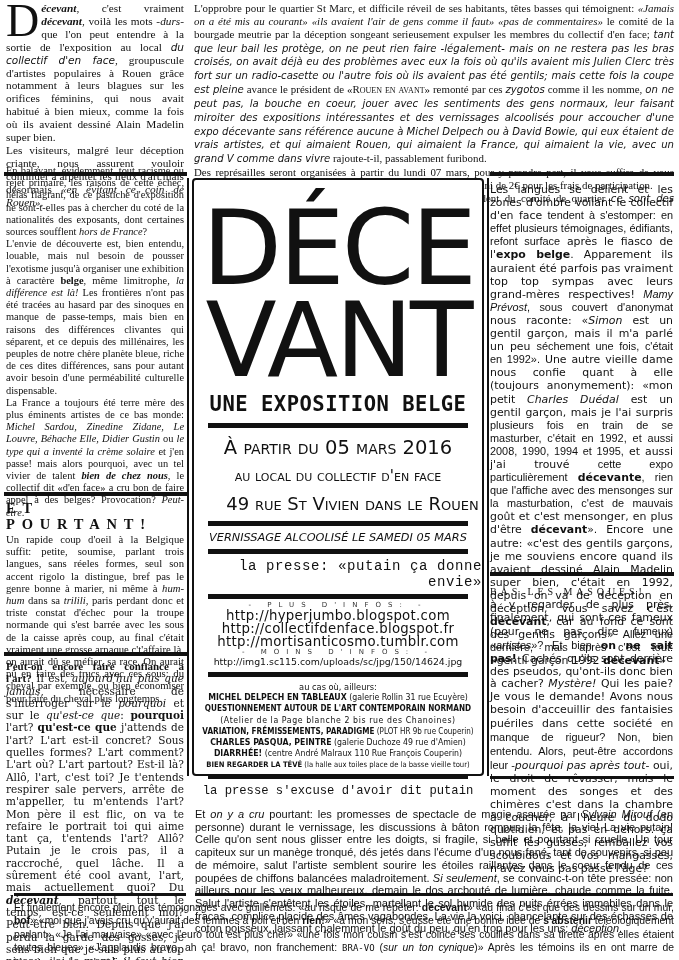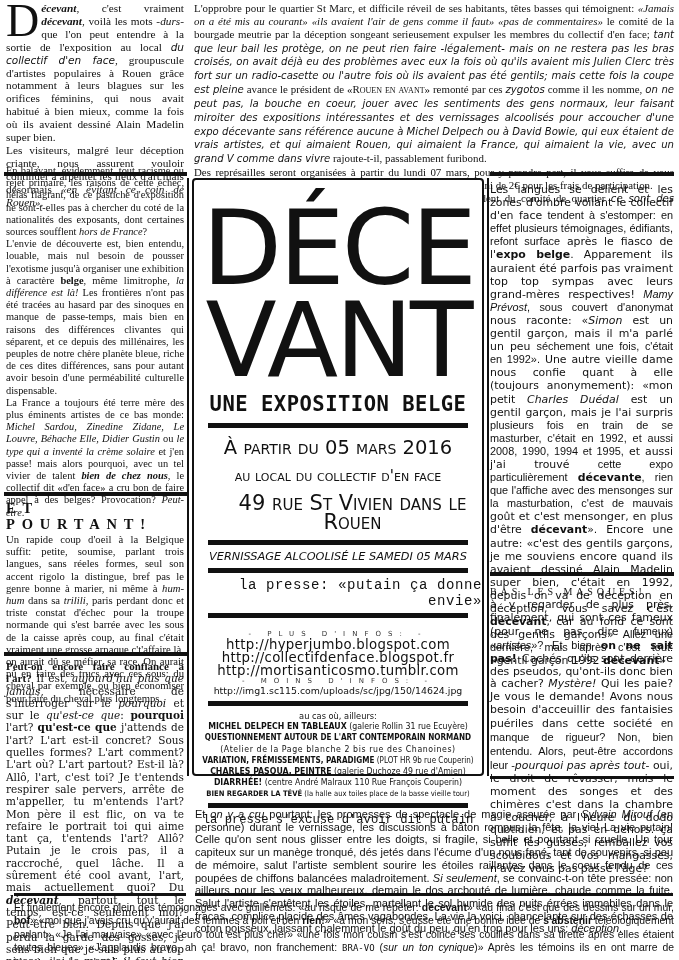--- a/index.html
+++ b/index.html
@@ -95,27 +95,27 @@
 </div>
 
 <div id="poster" class="abs">
   <div style="height:20px"></div>
   <div class="big">DÉCE</div>
   <div class="big" style="margin-top:-4px">VANT</div>
   <div class="sub" style="margin-top:4px">UNE EXPOSITION BELGE</div>
   <div class="pbar" style="margin-top:7px"></div>
   <div class="date" style="font-size:19.5px; margin-top:9px; line-height:22px;">À partir du 05 mars 2016</div>
   <div class="date" style="font-size:15.2px; line-height:19px;">au local du collectif d'en face</div>
-  <div class="date" style="font-size:21px; line-height:19px;padding-left:29px;">49 rue St Vivien dans le Rouen</div>
+  <div class="date" style="font-size:18px; line-height:19px;padding-left:29px;">49 rue St Vivien dans le Rouen</div>
   <div class="pbar" style="margin-top:8px"></div>
   <div class="verni" style="margin-top:5px">VERNISSAGE ALCOOLISÉ LE SAMEDI 05 MARS</div>
   <div class="pbar" style="margin-top:5px"></div>
   <div class="presse" style="margin-top:4px">la presse: «putain ça donne envie»</div>
   <div class="pbar" style="margin-top:4px"></div>
-  <div class="infos" style="margin-top:12px">- PLUS D'INFOS: -</div>
+  <div class="infos" style="margin-top:2px">- PLUS D'INFOS: -</div>
   <div class="url">http://hyperjumbo.blogspot.com</div>
   <div class="url">http://collectifdenface.blogspot.fr</div>
   <div class="url">http://mortisanticosmo.tumblr.com</div>
   <div class="infos">- MOINS D'INFOS: -</div>
   <div class="url2">http://img1.sc115.com/uploads/sc/jpg/150/14624.jpg</div>
   <div class="pbar" style="margin-top:5px"></div>
   <div class="ail" style="margin-top:4px; font-size:9.2px;">au cas où, ailleurs:</div>
   <div class="ail">
     <div><b>MICHEL DELPECH EN TABLEAUX</b><span> (galerie Rollin 31 rue Ecuyère)</span></div>
     <div><b style="font-size:8.1px">QUESTIONNEMENT AUTOUR DE L'ART CONTEMPORAIN NORMAND</b><br><span style="letter-spacing:0.6px">(Atelier de la Page blanche 2 bis rue des Chanoines)</span></div>

